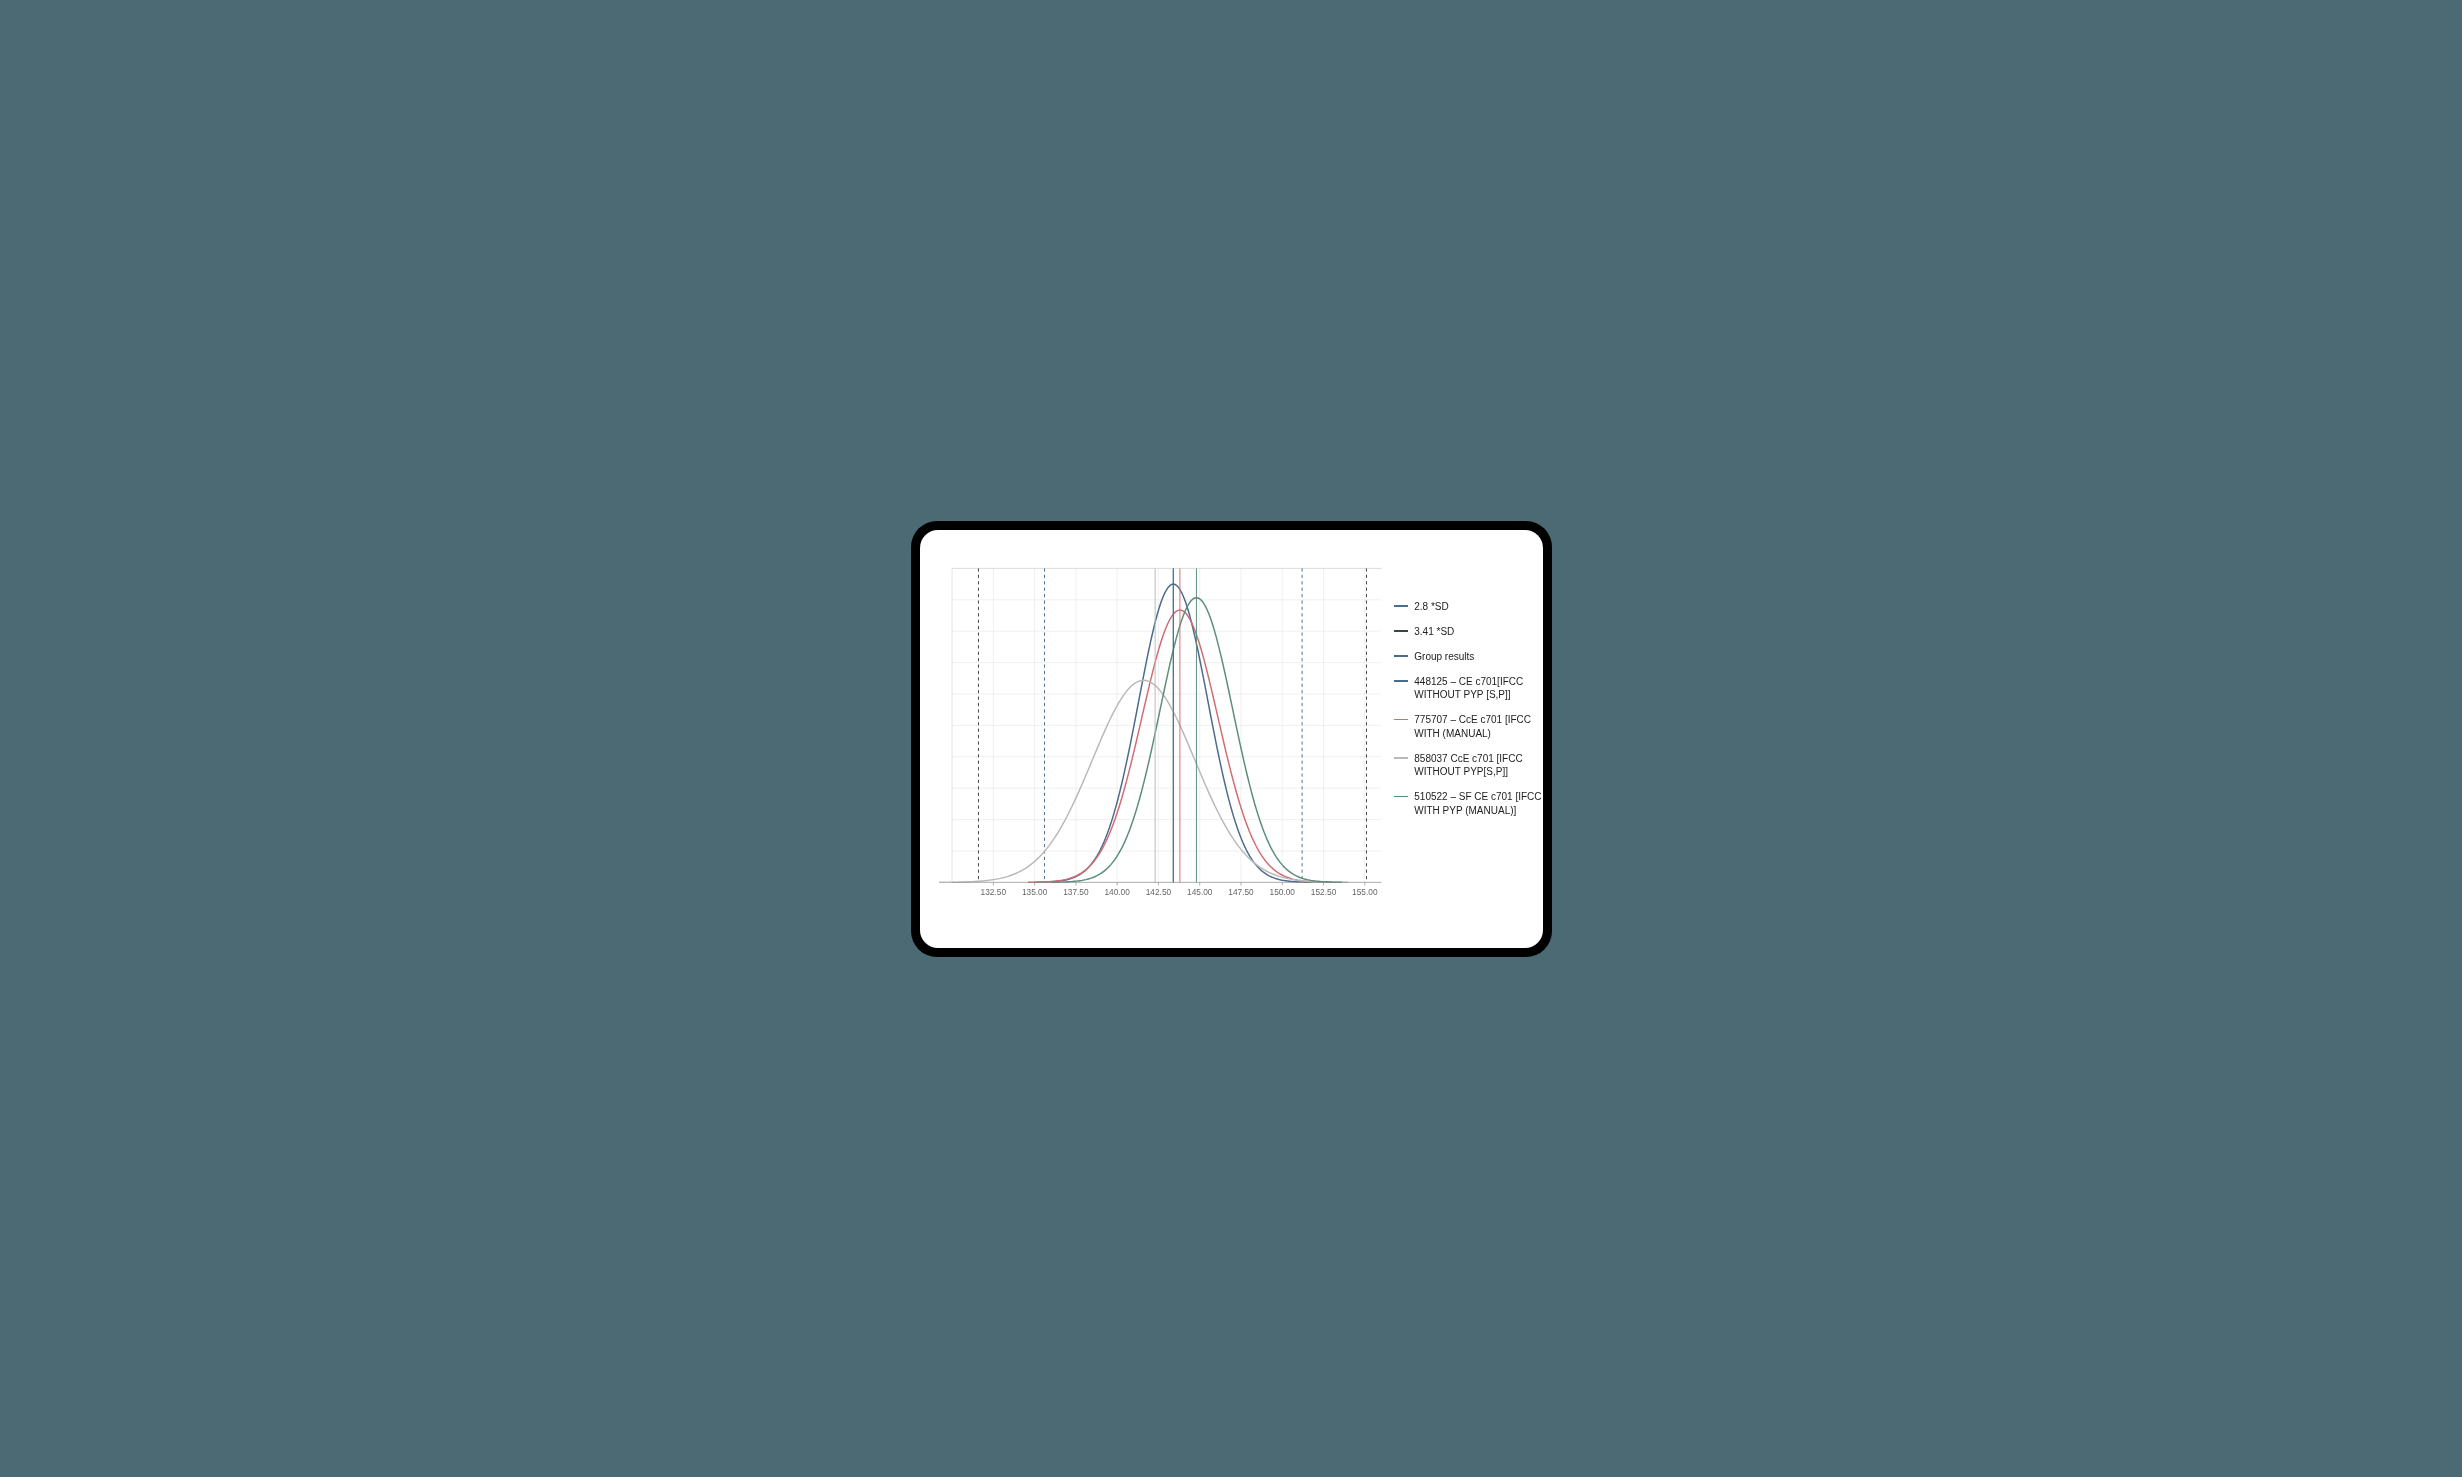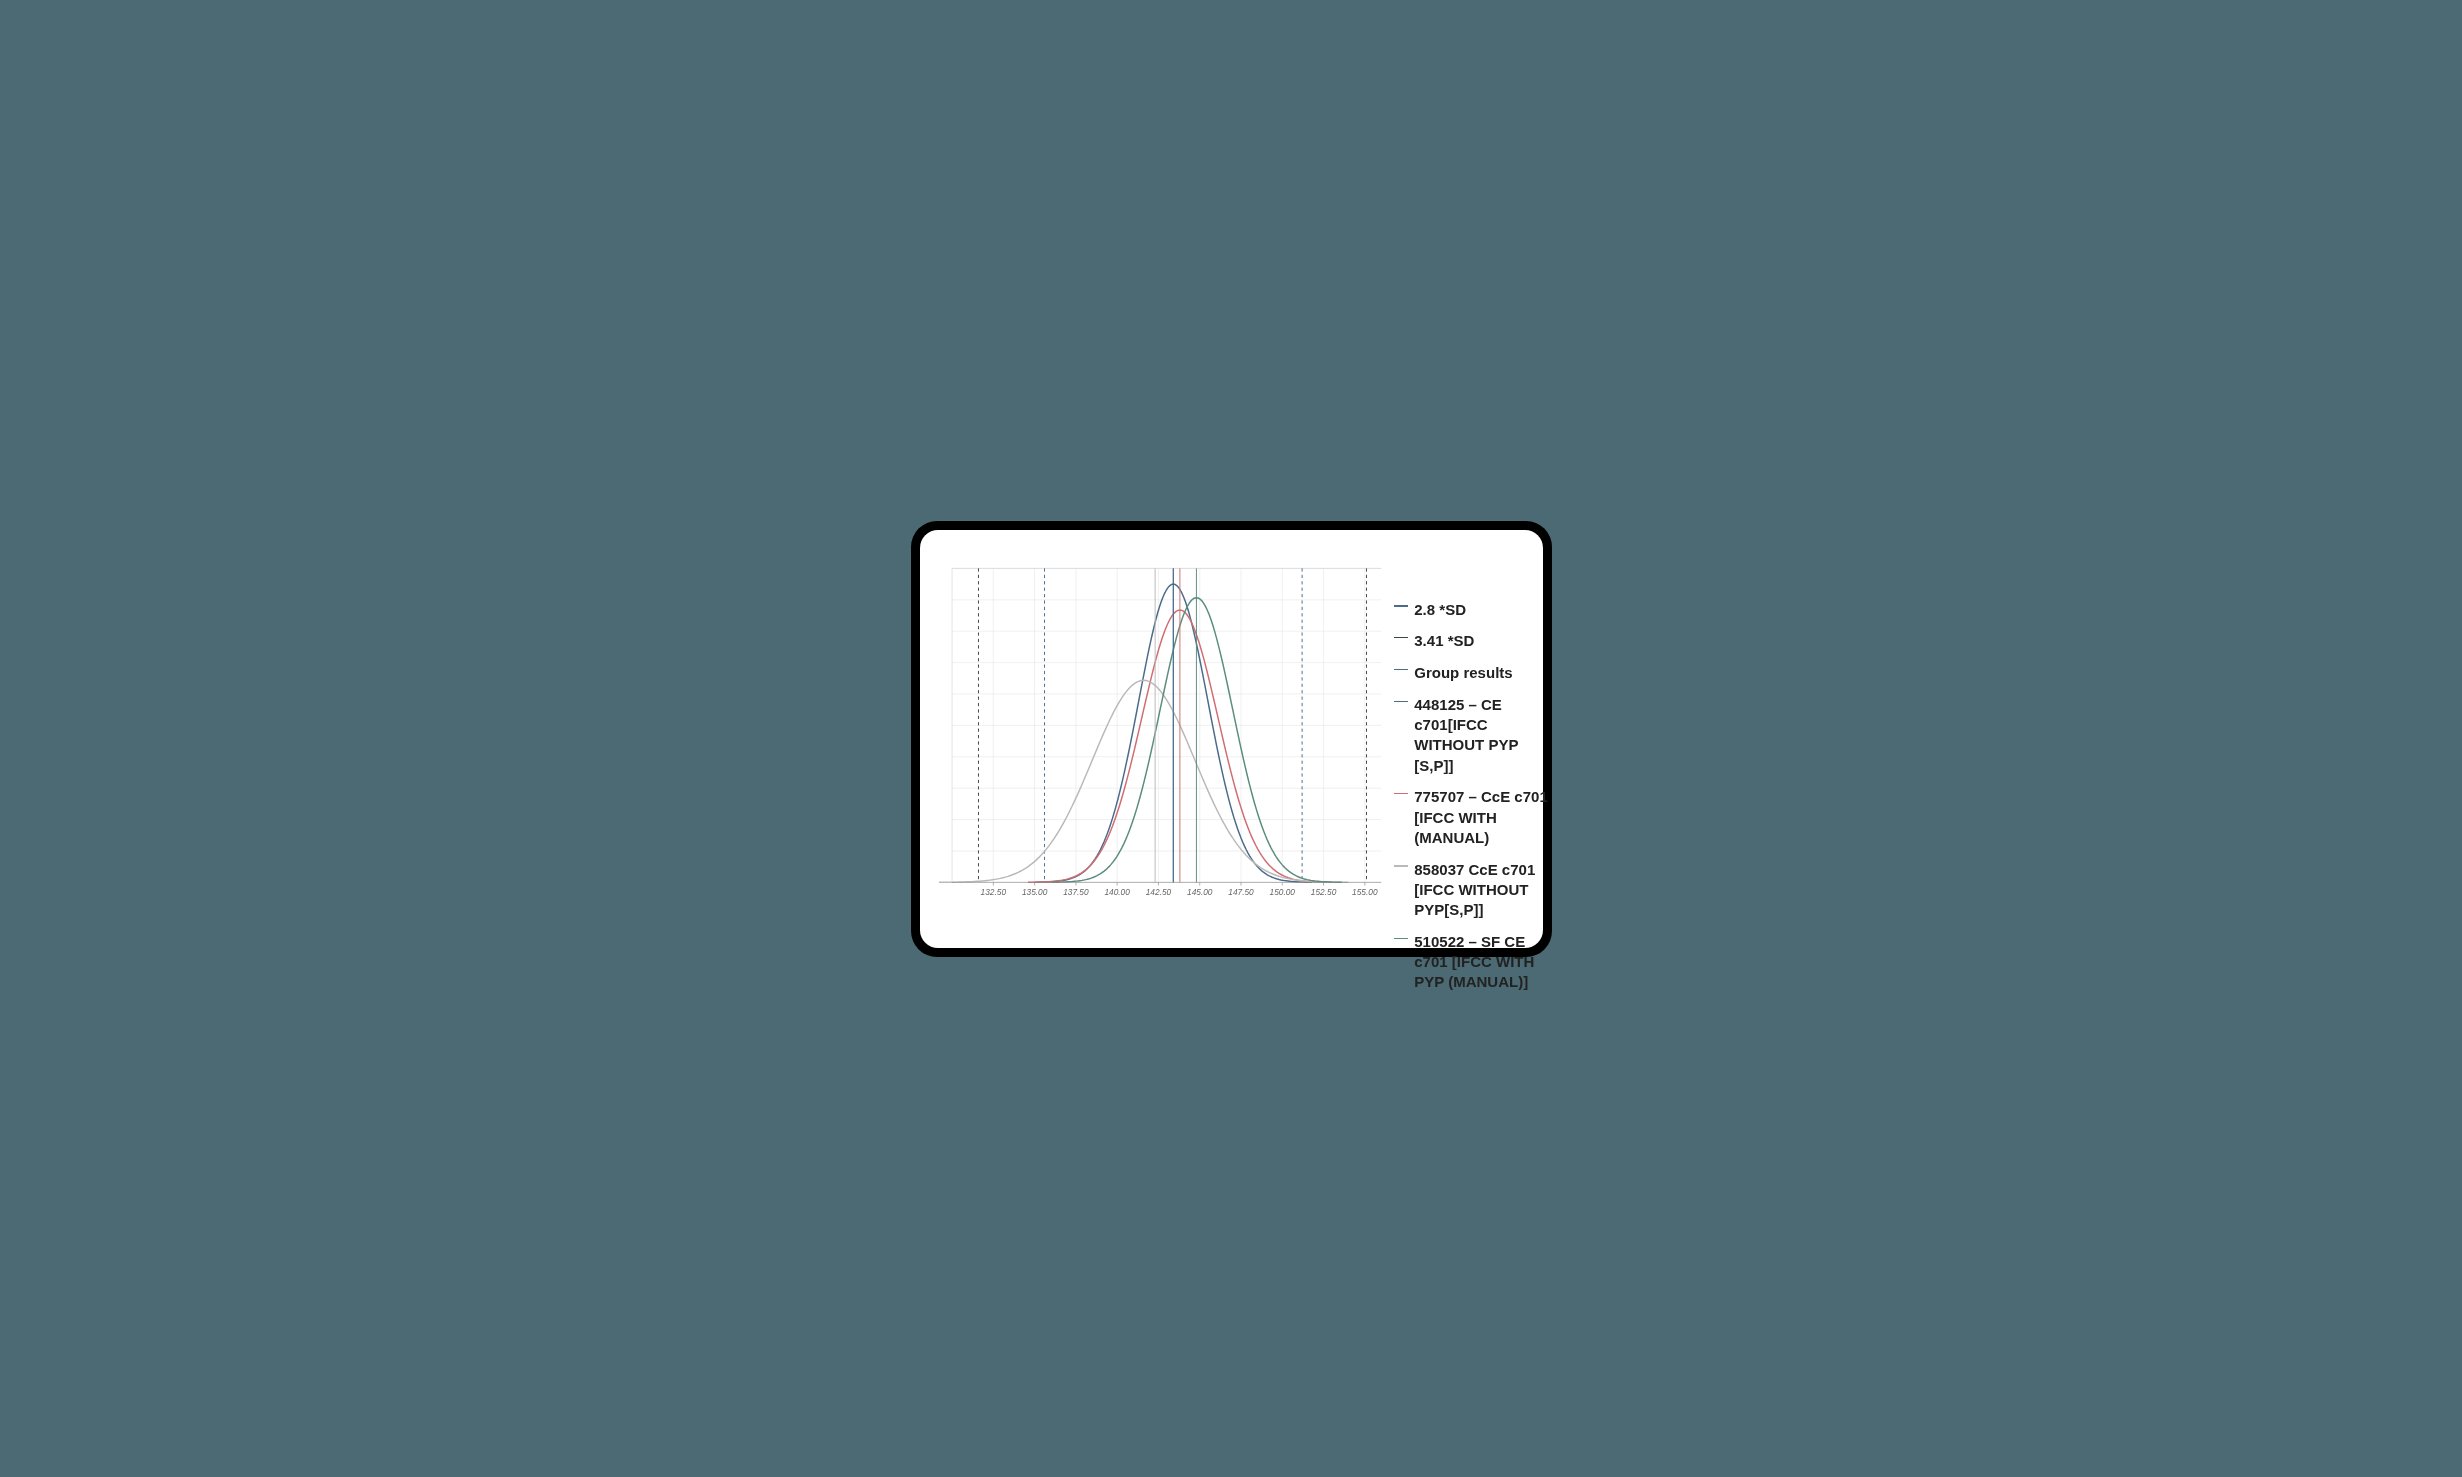--- a/index.html
+++ b/index.html
@@ -25,30 +25,28 @@
     background:#fff;
     border-radius:18px;
     box-sizing:border-box;
     padding:32px 19px 19px 19px;
     display:flex;
     flex-direction:row;
   }
   .plot-wrap{
     flex:1 1 auto;
     position:relative;
-    font-style:italic;
   }
   .plot-wrap svg{display:block;}
   .legend{
     flex:0 0 154px;
     padding:38px 0 0 6.4px;
-    font-size:15px;
+    font-size:10px;
     line-height:1.35;
     color:#222;
-    font-weight:bold;
   }
   .legend-item{
     display:flex;
     align-items:flex-start;
     margin:0 0 11.5px 0;
   }
   .legend-swatch{
     flex:0 0 14px;
     height:1.3px;
     margin:5.8px 6.4px 0 0;

